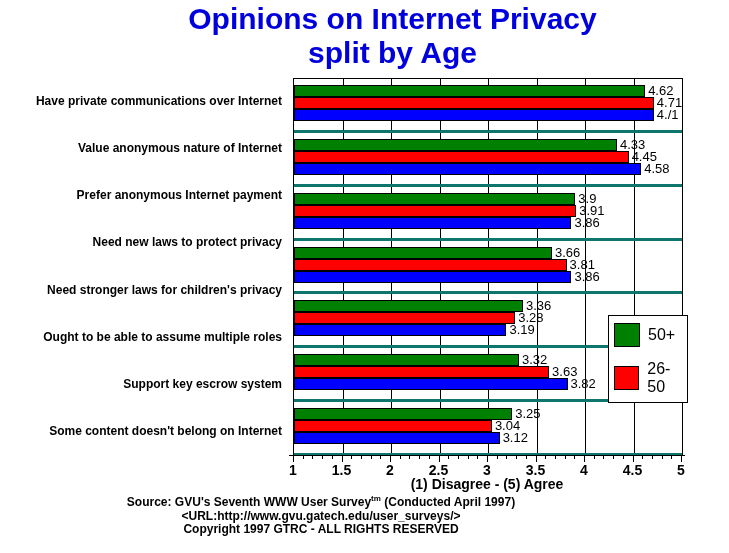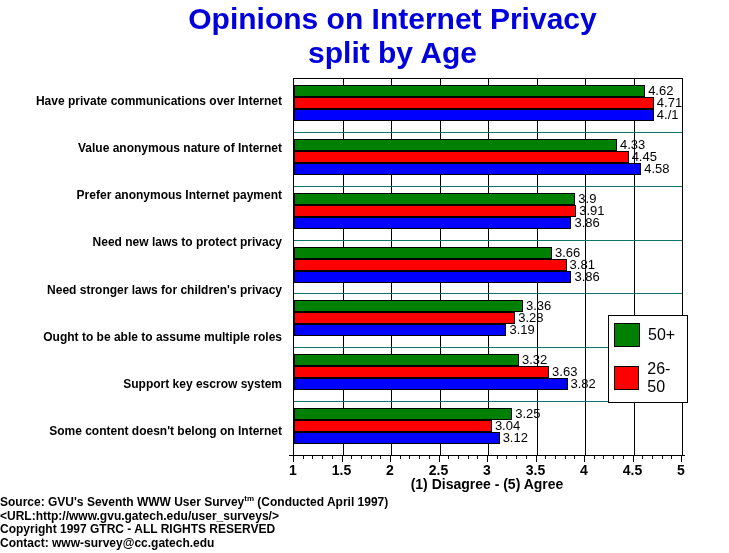--- a/index.html
+++ b/index.html
@@ -9,33 +9,33 @@
   }
   .title-block{position:absolute;top:2px;left:0;width:729px;text-align:center;
     font-weight:bold;font-size:30px;line-height:34px;}
   .cat-labels{position:absolute;left:0;top:78px;width:288px;height:377px;
     display:flex;flex-direction:column;}
   .cat-row{flex:1;display:flex;align-items:center;justify-content:flex-end;
     padding-right:6px;font-weight:bold;font-size:12px;text-align:right;line-height:13px;}
   .plot{position:absolute;left:293px;top:78px;width:388px;height:377px;
     border-top:1px solid #000;border-left:1px solid #000;border-right:1px solid #000;
     display:flex;flex-direction:column;box-sizing:content-box;}
-  .bar-group{position:relative;flex:1;border-bottom:1px solid #0f766e;box-sizing:border-box;}
+  .bar-group{position:relative;flex:1;border-bottom:3px solid #0f766e;box-sizing:border-box;}
   .gridline{position:absolute;top:0;bottom:0;width:1px;background:#000;}
   .bar{position:absolute;left:0;height:12px;border:1px solid #000;box-sizing:border-box;z-index:2;}
   .bar-label{position:absolute;height:12px;display:flex;align-items:center;
     font-size:13px;line-height:12px;white-space:nowrap;z-index:3;}
   .axis-line{position:absolute;left:289px;top:455px;width:396px;height:1px;background:#000;}
   .ticks{position:absolute;left:293px;top:456px;width:388px;height:24px;}
   .tick{position:absolute;top:0;width:1px;background:#000;}
   .tick-label{position:absolute;top:6px;transform:translateX(-50%);
     font-weight:bold;font-size:14px;white-space:nowrap;}
   .axis-caption{position:absolute;left:293px;top:476px;width:388px;text-align:center;
     font-weight:bold;font-size:14px;}
-  .footer{position:absolute;left:0;top:492px;width:642px;text-align:left;
+  .footer{position:absolute;left:0;top:492px;width:642px;text-align:center;
     font-weight:bold;font-size:12px;line-height:13.5px;}
   .footer sup{font-size:8px;}
   .legend{position:absolute;left:608px;top:315px;width:80px;height:88px;background:#fff;
     border:1px solid #000;z-index:5;display:flex;flex-direction:column;
     justify-content:space-around;padding-left:5px;box-sizing:border-box;}
   .legend-entry{display:flex;align-items:center;gap:8px;}
   .legend-swatch{width:26px;height:24px;border:1px solid #000;box-sizing:border-box;}
   .legend-label{font-weight:normal;font-size:16px;}
 </style>
 </head>
@@ -228,14 +228,13 @@
     <div class="legend-entry">
       <div class="legend-swatch" style="background: rgb(255, 0, 0);"></div>
       <div class="legend-label">26-50</div>
     </div>
   </div>
 
 <div class="footer">
   <div><span>Source: GVU's Seventh WWW User Survey</span><sup>tm</sup><span> (Conducted April 1997)</span></div>
   <div>&lt;URL:http://www.gvu.gatech.edu/user_surveys/&gt;</div>
   <div>Copyright 1997 GTRC - ALL RIGHTS RESERVED</div>
-  <div>Contact: www-survey@cc.gatech.edu</div>
 </div>
 
 </body></html>

